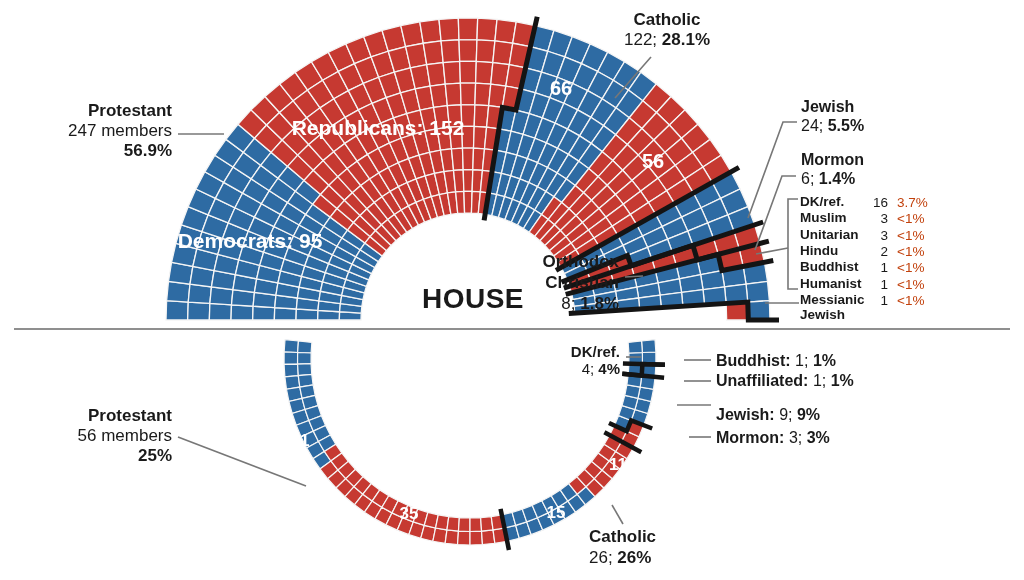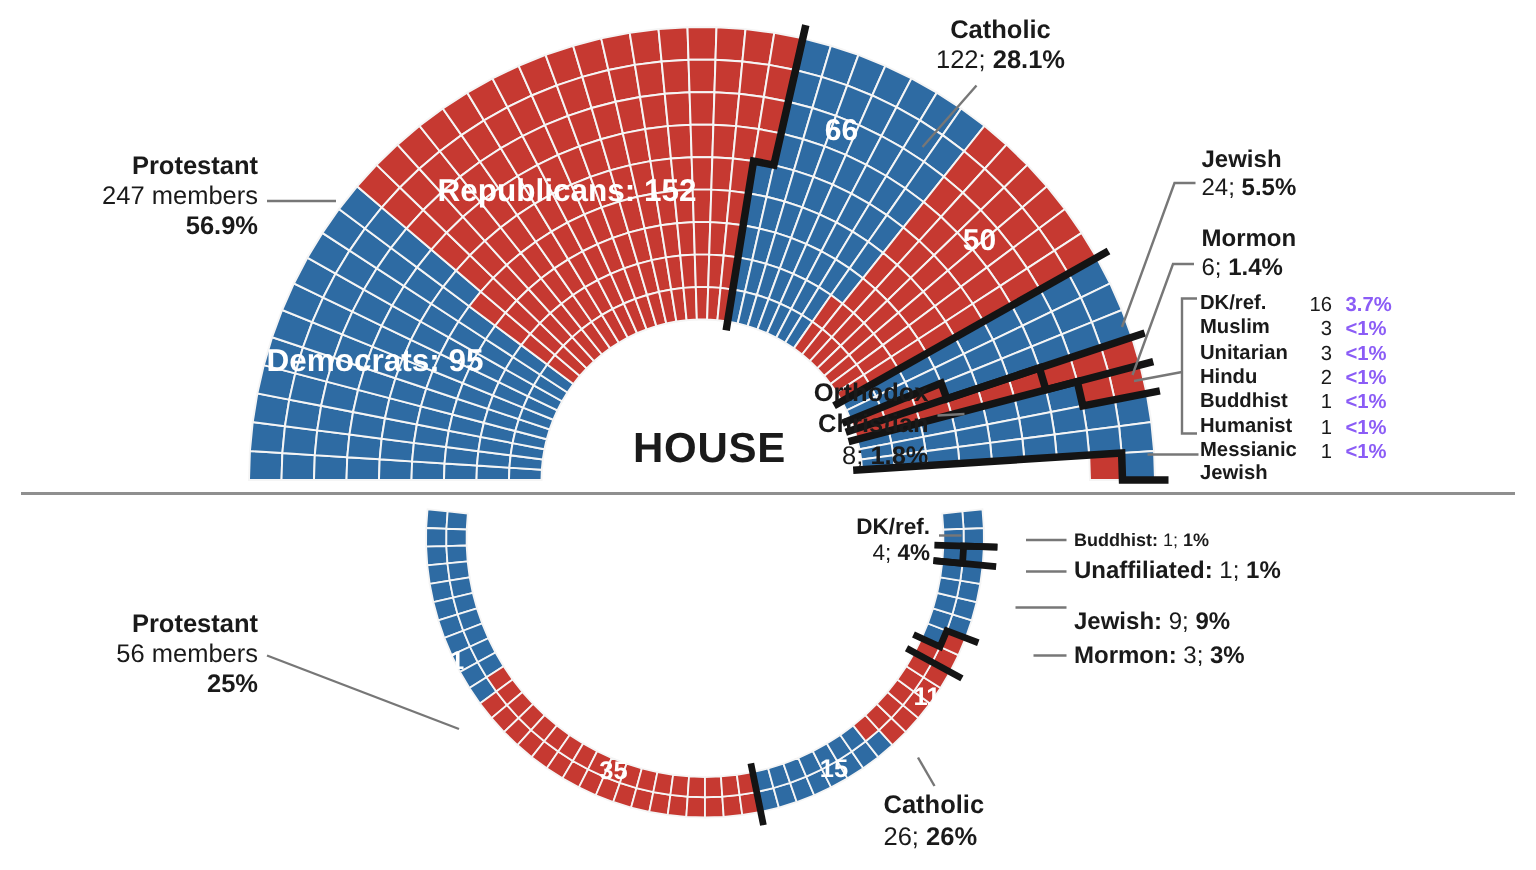--- a/index.html
+++ b/index.html
@@ -11,21 +11,21 @@
   .house-title{left:473px;top:283px;}
   .senate-title{left:473px;top:346px;}
   .divider{position:absolute;left:14px;top:328px;width:996px;height:2px;background:#8f8f8f;}
   .callout{position:absolute;color:#1a1a1a;white-space:nowrap;}
   .callout .ln{display:block;}
   .callout .b{font-weight:700;}
   .arcnum{position:absolute;color:#ffffff;font-weight:700;transform:translate(-50%,-50%);
           white-space:nowrap;}
   .tbl-name{position:absolute;font-weight:700;white-space:pre-line;color:#1a1a1a;}
   .tbl-count{position:absolute;text-align:right;color:#1a1a1a;}
-  .tbl-pct{position:absolute;font-weight:700;color:#8b5cf6;}
+  .tbl-pct{position:absolute;font-weight:400;color:#c2410c;}
 </style>
 </head>
 <body>
 
 <div class="stage">
   <svg id="chart-svg" width="1024" height="580" viewBox="0 0 1024 580">
       <g>
         <path d="M 166.00 320.00 L 166.62 300.65 L 188.24 302.04 L 187.67 320.00 Z" fill="#2E6BA3" stroke="#F5F5F5" stroke-width="1.3"></path>
         <path d="M 187.67 320.00 L 188.24 302.04 L 209.86 303.43 L 209.33 320.00 Z" fill="#2E6BA3" stroke="#F5F5F5" stroke-width="1.3"></path>
         <path d="M 209.33 320.00 L 209.86 303.43 L 231.49 304.82 L 231.00 320.00 Z" fill="#2E6BA3" stroke="#F5F5F5" stroke-width="1.3"></path>
@@ -598,21 +598,21 @@
         <polyline points="689,437 711,437" fill="none" stroke="#777777" stroke-width="1.6"></polyline>
         <polyline points="612,505 623,524" fill="none" stroke="#777777" stroke-width="1.6"></polyline>
       </g>
     </svg>
   <div class="divider"></div>
   <div class="chamber-title house-title">HOUSE</div>
   <div id="labels-layer">
       <div class="arcnum" style="left: 378px; top: 128px; font-size: 21px;">Republicans: 152</div>
       <div class="arcnum" style="left: 250px; top: 241px; font-size: 21px;">Democrats: 95</div>
       <div class="arcnum" style="left: 561px; top: 88px; font-size: 20px;">66</div>
-      <div class="arcnum" style="left: 653px; top: 161px; font-size: 20px;">50</div>
+      <div class="arcnum" style="left: 653px; top: 161px; font-size: 20px;">56</div>
       <div class="callout" style="top: 101px; font-size: 17px; line-height: 20px; right: 852px; text-align: right;">
         <span class="ln"><span class="b">Protestant</span></span>
         <span class="ln"><span>247 members</span></span>
         <span class="ln"><span class="b">56.9%</span></span>
       </div>
       <div class="callout" style="top: 10px; font-size: 17px; line-height: 20px; left: 667px; transform: translateX(-50%); text-align: center;">
         <span class="ln"><span class="b">Catholic</span></span>
         <span class="ln"><span>122; </span><span class="b">28.1%</span></span>
       </div>
       <div class="callout" style="top: 97px; font-size: 16px; line-height: 19px; left: 801px;">
@@ -656,21 +656,21 @@
       <div class="arcnum" style="left: 618px; top: 465px; font-size: 17px;">11</div>
       <div class="callout" style="top: 406px; font-size: 17px; line-height: 20px; right: 852px; text-align: right;">
         <span class="ln"><span class="b">Protestant</span></span>
         <span class="ln"><span>56 members</span></span>
         <span class="ln"><span class="b">25%</span></span>
       </div>
       <div class="callout" style="top: 343px; font-size: 15px; line-height: 17px; right: 404px; text-align: right;">
         <span class="ln"><span class="b">DK/ref.</span></span>
         <span class="ln"><span>4; </span><span class="b">4%</span></span>
       </div>
-      <div class="callout" style="top: 351px; font-size: 12px; line-height: 19px; left: 716px;">
+      <div class="callout" style="top: 351px; font-size: 16px; line-height: 19px; left: 716px;">
         <span class="ln"><span class="b">Buddhist:</span><span> 1; </span><span class="b">1%</span></span>
       </div>
       <div class="callout" style="top: 371px; font-size: 16px; line-height: 19px; left: 716px;">
         <span class="ln"><span class="b">Unaffiliated:</span><span> 1; </span><span class="b">1%</span></span>
       </div>
       <div class="callout" style="top: 397px; font-size: 16px; line-height: 19px; left: 716px; margin-top: 8px;">
         <span class="ln"><span class="b">Jewish:</span><span> 9; </span><span class="b">9%</span></span>
       </div>
       <div class="callout" style="top: 428px; font-size: 16px; line-height: 19px; left: 716px;">
         <span class="ln"><span class="b">Mormon:</span><span> 3; </span><span class="b">3%</span></span>

